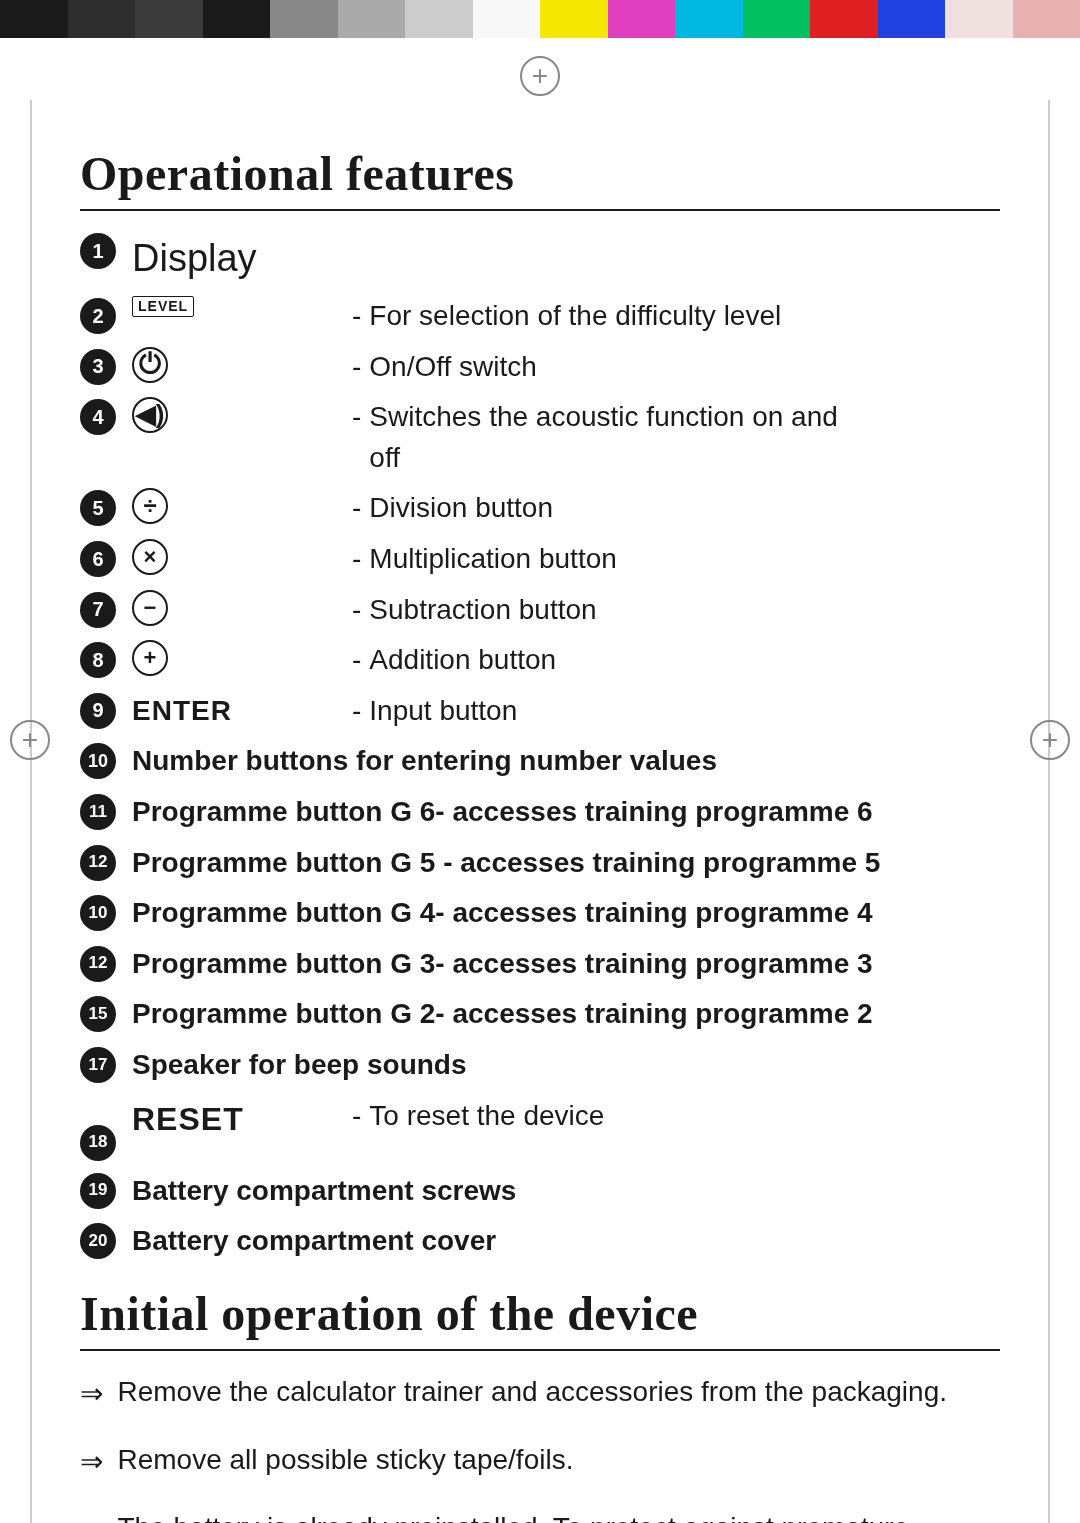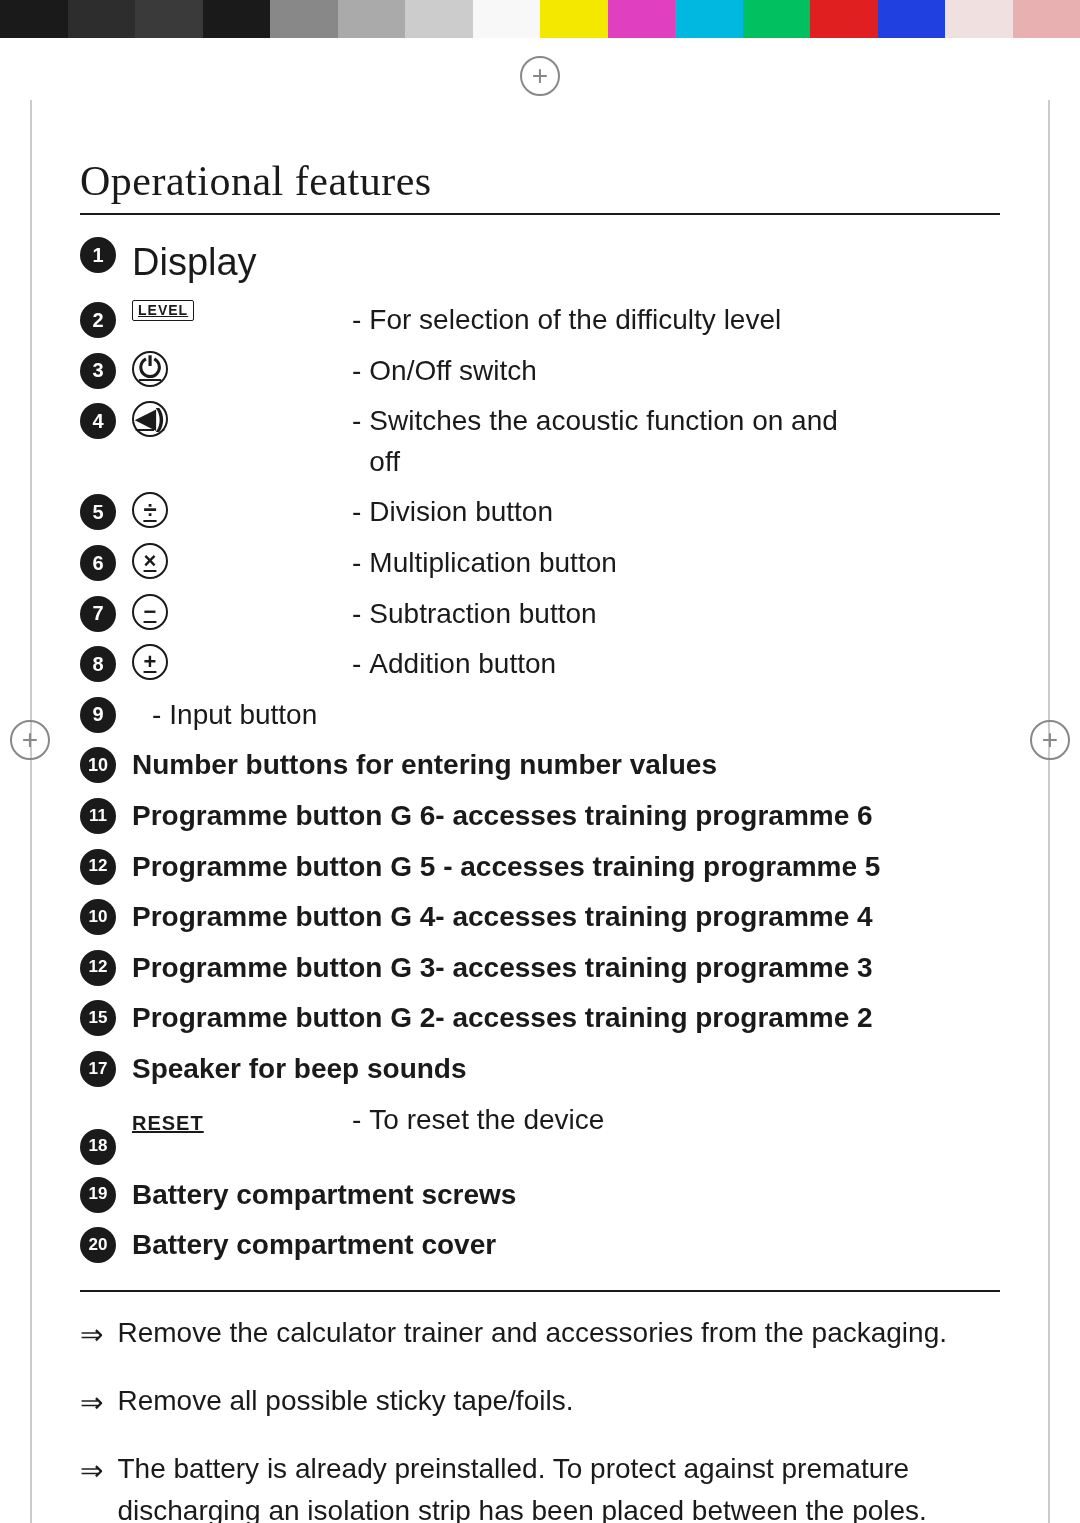--- a/index.html
+++ b/index.html
@@ -51,25 +51,25 @@
       line-height: 1;
     }
 
     
     .main-content {
       padding: 20px 80px 40px 80px;
     }
 
     
     .section-heading {
-      font-size: 42px;
-      font-weight: normal;
+      font-size: 48px;
+      font-weight: bold;
       font-family: Georgia, 'Times New Roman', serif;
       margin-bottom: 8px;
-      margin-top: 31px;
+      margin-top: 20px;
       letter-spacing: 0.5px;
     }
 
     .section-divider {
       border: none;
       border-top: 2px solid #1a1a1a;
       margin-bottom: 20px;
     }
 
     
@@ -99,21 +99,20 @@
       margin-right: 16px;
       flex-shrink: 0;
       margin-top: 2px;
     }
 
     .feature-label {
       flex: 0 0 auto;
       min-width: 140px;
       display: flex;
       align-items: center;
-      text-decoration: underline;
     }
 
     .feature-icon {
       font-size: 22px;
       font-weight: bold;
       color: #1a1a1a;
     }
 
     .feature-icon-text {
       font-size: 13px;
@@ -329,20 +328,23 @@
         <span class="feature-icon" style="font-size:22px; border:2px solid #1a1a1a; border-radius:50%; width:36px; height:36px; display:inline-flex; align-items:center; justify-content:center;">+</span>
       </span>
       <span class="feature-description" style="margin-left:80px;">
         <span class="feature-dash">-</span>
         <span class="feature-text">Addition button</span>
       </span>
     </li>
 
     <li class="feature-item">
       <span class="feature-num">9</span>
+      <span class="feature-label" style="min-width:200px;">
+        <span style="font-size:28px; font-weight:bold; letter-spacing:1px;">ENTER</span>
+      </span>
       <span class="feature-description" style="margin-left:20px;">
         <span class="feature-dash">-</span>
         <span class="feature-text">Input button</span>
       </span>
     </li>
 
     <li class="feature-item">
       <span class="feature-num" style="font-size:18px;">10</span>
       <span class="feature-full-text">Number buttons for entering number values</span>
     </li>
@@ -369,40 +371,41 @@
     </li>
 
     <li class="feature-item">
       <span class="feature-num" style="font-size:17px;">17</span>
       <span class="feature-full-text">Speaker for beep sounds</span>
     </li>
 
     <li class="feature-item">
       <span class="feature-num" style="font-size:17px;margin-top:29px;">18</span>
       <span class="feature-label" style="min-width:200px;">
-        <span style="font-size:20px; font-weight:bold; letter-spacing:1px;margin-top:9px;">RESET</span>
+        <span style="font-size:32px; font-weight:bold; letter-spacing:1px;">RESET</span>
       </span>
       <span class="feature-description" style="margin-left:20px;">
         <span class="feature-dash">-</span>
         <span class="feature-text">To reset the device</span>
       </span>
     </li>
 
     <li class="feature-item">
       <span class="feature-num" style="font-size:17px;">19</span>
       <span class="feature-full-text">Battery compartment screws</span>
     </li>
 
     <li class="feature-item">
       <span class="feature-num" style="font-size:17px;">20</span>
       <span class="feature-full-text">Battery compartment cover</span>
     </li>
 
   </ul>
 
+  <h2 class="section-heading">Initial operation of the device</h2>
   <hr class="section-divider">
 
   <ul class="operation-list">
     <li class="operation-item">
       <span class="arrow-right">⇒</span>
       <span class="operation-text">Remove the calculator trainer and accessories from the packaging.</span>
     </li>
     <li class="operation-item">
       <span class="arrow-right">⇒</span>
       <span class="operation-text">Remove all possible sticky tape/foils.</span>

